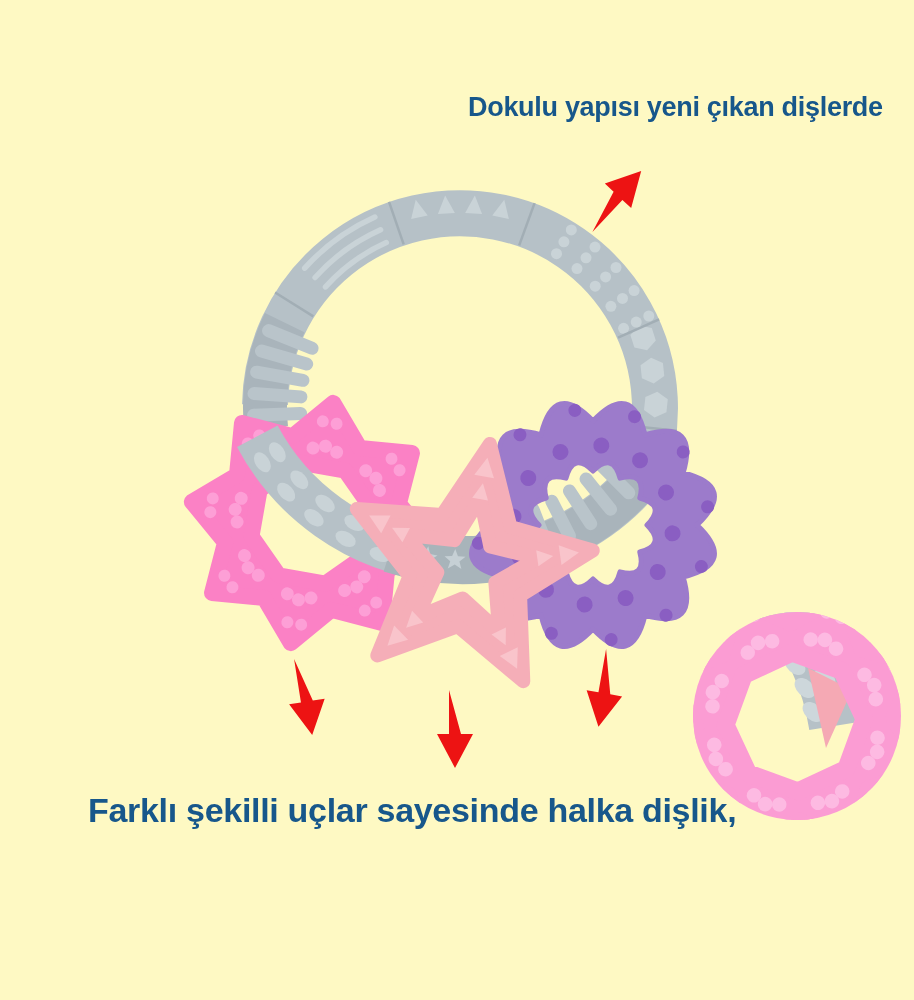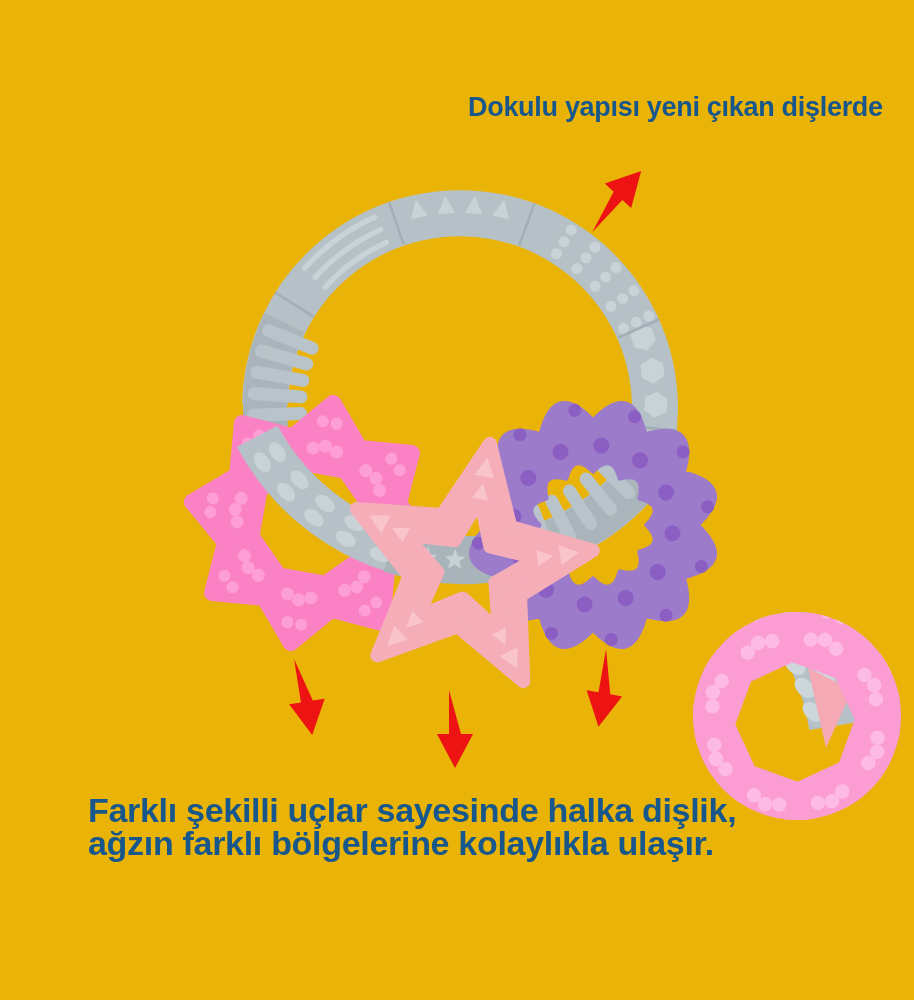--- a/index.html
+++ b/index.html
@@ -1,17 +1,17 @@
 <!DOCTYPE html>
 <html><head>
 <meta charset="utf-8">
 <style>
   html,body{margin:0;padding:0;background:#ffffff;}
   .stage{
-    position:relative;width:914px;height:1000px;background:#eab308;
+    position:relative;width:914px;height:1000px;background:#fef9c3;
     overflow:hidden;font-family:"Liberation Sans","DejaVu Sans",sans-serif;
   }
   .stage svg{position:absolute;left:0;top:0;}
   .caption{position:absolute;color:#17578B;font-weight:bold;letter-spacing:-0.3px;}
   .caption .cap-line{white-space:nowrap;}
   .caption-top{left:468px;top:90px;font-size:27px;line-height:34px;text-align:left;}
   .caption-bottom{left:88px;top:794px;width:710px;font-size:34px;line-height:33px;text-align:left;}
 
   
   .tube{stroke:#B6C1C7;fill:none;}
@@ -232,16 +232,15 @@
       <use href="#star8" class="inset-pink" transform="translate(795 722) rotate(20) scale(1.12)"></use>
       <use href="#star8dots" class="inset-pink-dots" transform="translate(795 722) rotate(20) scale(1.12)"></use>
     </g>
   </svg>
 
   <div class="caption caption-top">
     <div class="cap-line">Dokulu yapısı yeni çıkan dişlerde</div>
   </div>
   <div class="caption caption-bottom">
     <div class="cap-line">Farklı şekilli uçlar sayesinde halka dişlik,</div>
-    <div class="cap-line">ağzın farklı bölgelerine kolaylıkla ulaşır.</div>
   </div>
 
 </div>
 
 </body></html>

